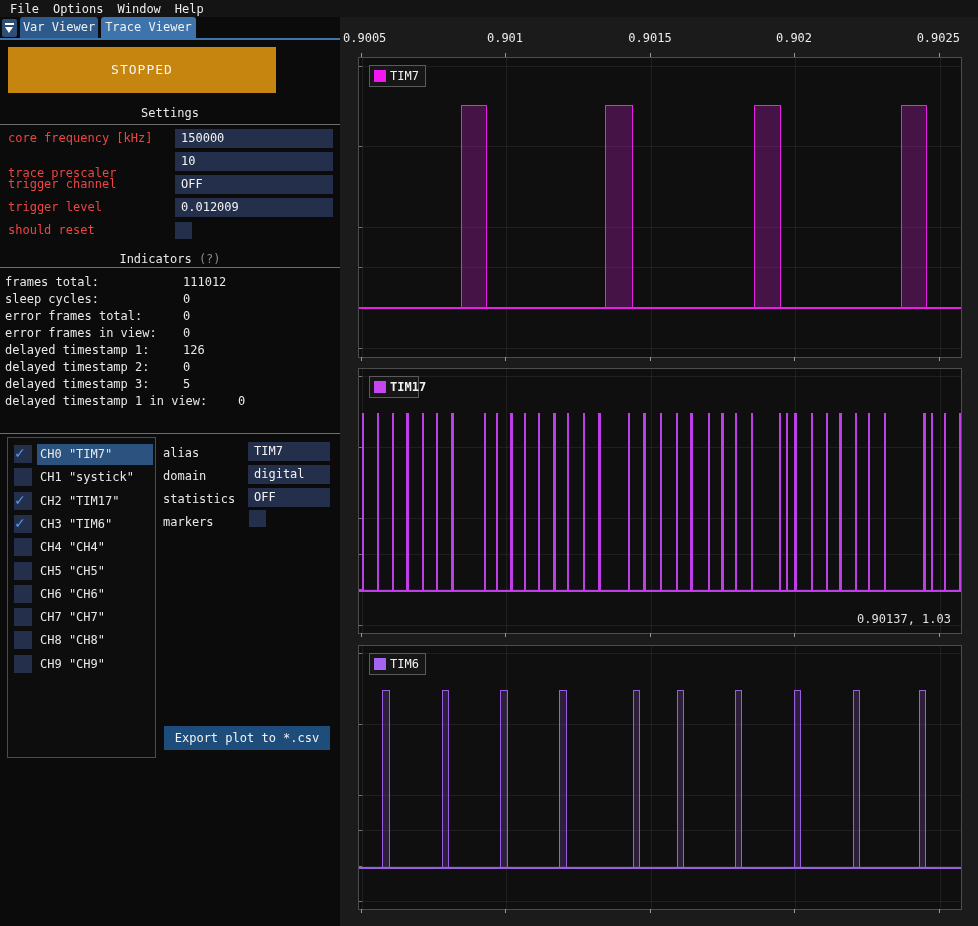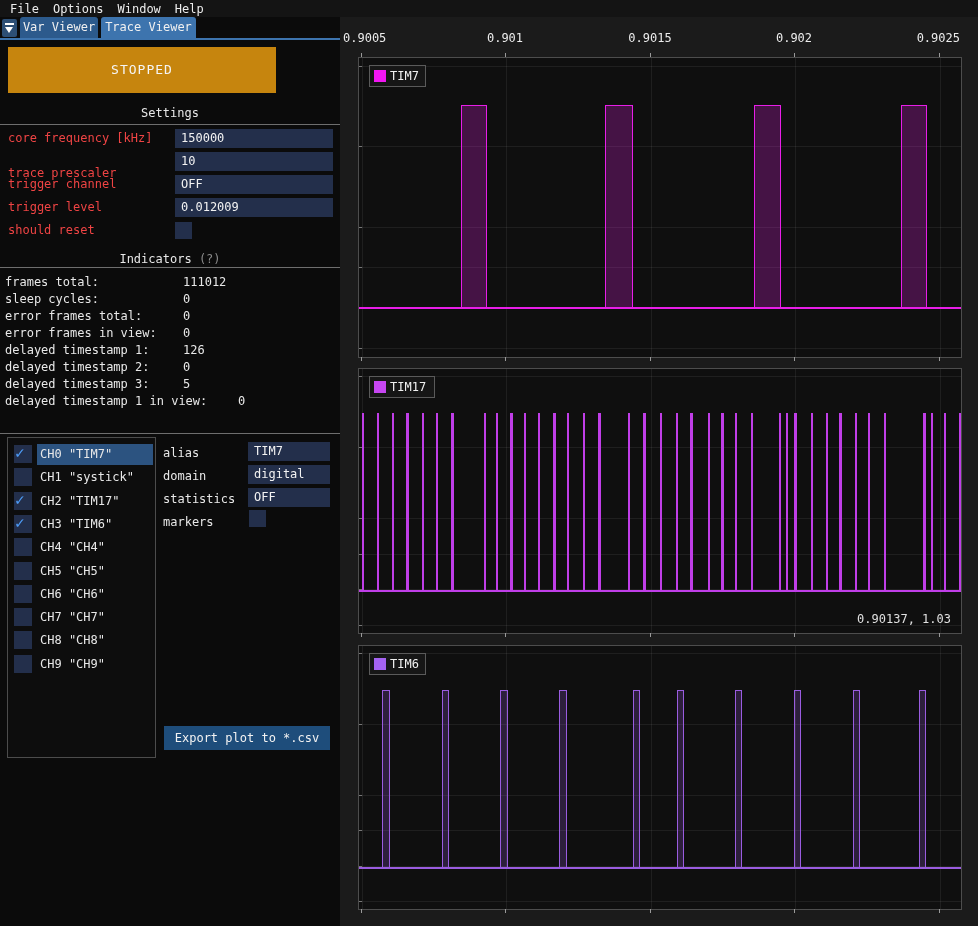--- a/index.html
+++ b/index.html
@@ -242,21 +242,21 @@
       <div class="spike" style="left: 467.356px; width: 2px; top: 44.088px; height: 177.672px; background: rgb(192, 62, 232);"></div>
       <div class="spike" style="left: 480.1px; width: 3px; top: 44.088px; height: 177.672px; background: rgb(192, 62, 232);"></div>
       <div class="spike" style="left: 496.252px; width: 2px; top: 44.088px; height: 177.672px; background: rgb(192, 62, 232);"></div>
       <div class="spike" style="left: 509.496px; width: 2px; top: 44.088px; height: 177.672px; background: rgb(192, 62, 232);"></div>
       <div class="spike" style="left: 525.148px; width: 2px; top: 44.088px; height: 177.672px; background: rgb(192, 62, 232);"></div>
       <div class="spike" style="left: 564.38px; width: 3px; top: 44.088px; height: 177.672px; background: rgb(192, 62, 232);"></div>
       <div class="spike" style="left: 571.502px; width: 2px; top: 44.088px; height: 177.672px; background: rgb(192, 62, 232);"></div>
       <div class="spike" style="left: 584.746px; width: 2px; top: 44.088px; height: 177.672px; background: rgb(192, 62, 232);"></div>
       <div class="spike" style="left: 599.796px; width: 2px; top: 44.088px; height: 177.672px; background: rgb(192, 62, 232);"></div>
       <div class="baseline" style="left: 0px; right: 0px; top: 221.26px; background: rgb(192, 62, 232);"></div>
-      <div class="legend" style="width: 66px;">
+      <div class="legend" style="width: 50px; font-weight: bold;">
         <div class="swatch" style="background: rgb(199, 70, 242);"></div>
         <span class="lbl">TIM17</span>
       </div>
       <div class="readout">0.90137, 1.03</div>
     </div>
   <div id="plot-2" class="abs plot" style="left:358px;top:645px;width:602px;height:263px;">
       <div class="grid-v" style="left: 3.01px;"></div>
       <div class="grid-v" style="left: 147.49px;"></div>
       <div class="grid-v" style="left: 291.97px;"></div>
       <div class="grid-v" style="left: 436.45px;"></div>

